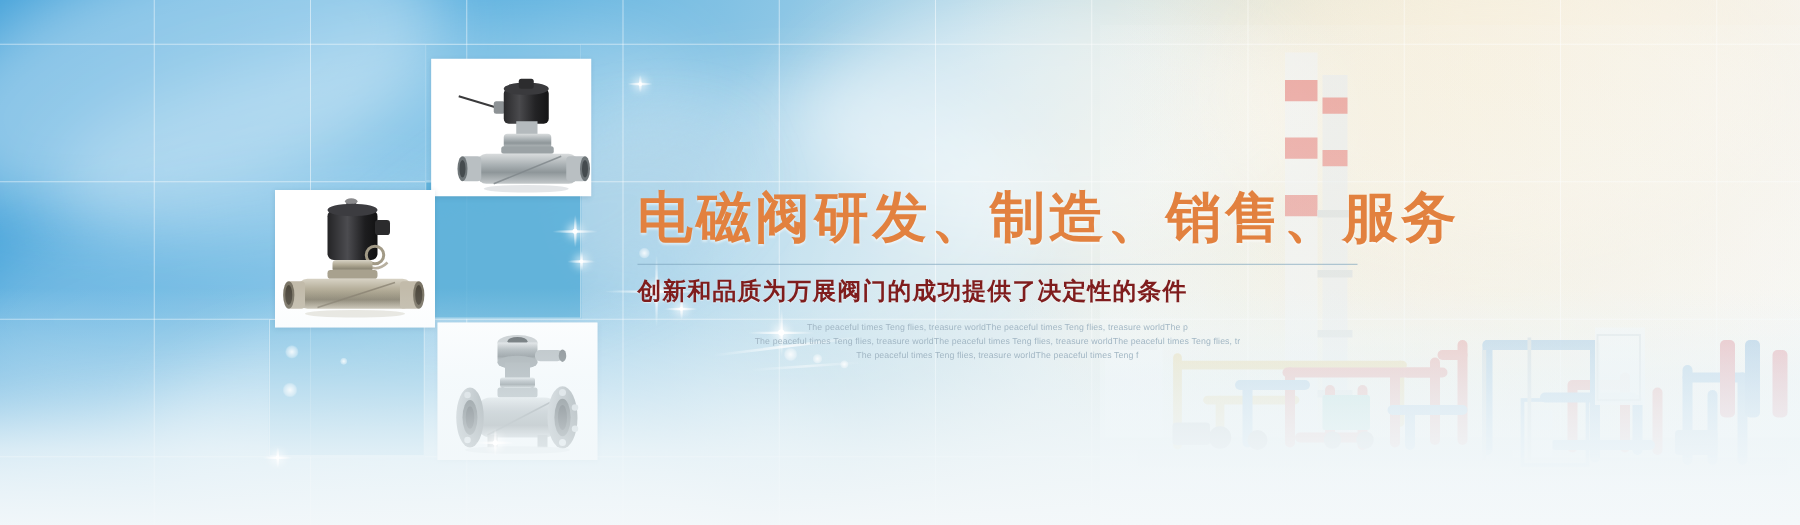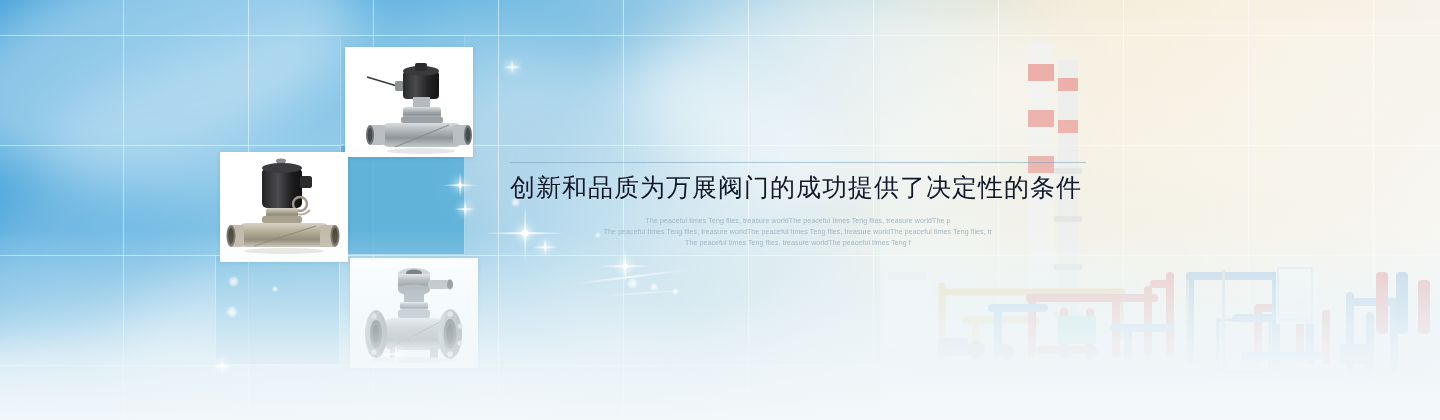--- a/index.html
+++ b/index.html
@@ -108,21 +108,21 @@
 
   
   .textblock{position:absolute;left:510px;top:150px;width:620px;}
   .headline{
     font-size:44px;font-weight:700;letter-spacing:3px;color:#e2813f;
     line-height:1.12;white-space:nowrap;margin:0;
     text-shadow:0 1px 2px rgba(255,255,255,.55);
   }
   .rule{height:1px;background:rgba(120,160,185,.55);margin:12px 0 8px 0;width:576px;}
   .subline{
-    font-size:25px;font-weight:400;letter-spacing:1px;color:#0f172a;
+    font-size:19px;font-weight:700;letter-spacing:1px;color:#7f1d1d;
     white-space:nowrap;margin:0;
     text-shadow:0 1px 1px rgba(255,255,255,.5);
   }
   .tinytext{
     margin-top:12px;text-align:center;width:576px;
     color:#9fb4c2;font-size:7px;line-height:1.55;
     letter-spacing:.1px;opacity:.95;
   }
   .tinytext div{white-space:nowrap;overflow:hidden;}
 </style>
@@ -435,20 +435,21 @@
   <div class="bokeh" style="left:672px;top:288px;width:7px;height:7px;"></div>
   <div class="bokeh" style="left:228px;top:276px;width:11px;height:11px;"></div>
   <div class="bokeh" style="left:226px;top:306px;width:12px;height:12px;"></div>
   <div class="bokeh" style="left:272px;top:286px;width:6px;height:6px;"></div>
   <div class="bokeh" style="left:595px;top:232px;width:6px;height:6px;"></div>
 
   <div class="streak" style="left:570px;top:276px;width:120px;transform:rotate(-7deg);"></div>
   <div class="streak" style="left:600px;top:292px;width:90px;transform:rotate(-4deg);opacity:.6;"></div>
 
   <div class="textblock">
+    <h1 class="headline">电磁阀研发、制造、销售、服务</h1>
     <div class="rule"></div>
     <h2 class="subline">创新和品质为万展阀门的成功提供了决定性的条件</h2>
     <div class="tinytext">
       <div>The peaceful times Teng flies, treasure worldThe peaceful times Teng flies, treasure worldThe p</div>
       <div>The peaceful times Teng flies, treasure worldThe peaceful times Teng flies, treasure worldThe peaceful times Teng flies, tr</div>
       <div>The peaceful times Teng flies, treasure worldThe peaceful times Teng f</div>
     </div>
   </div>
 
 </div>

